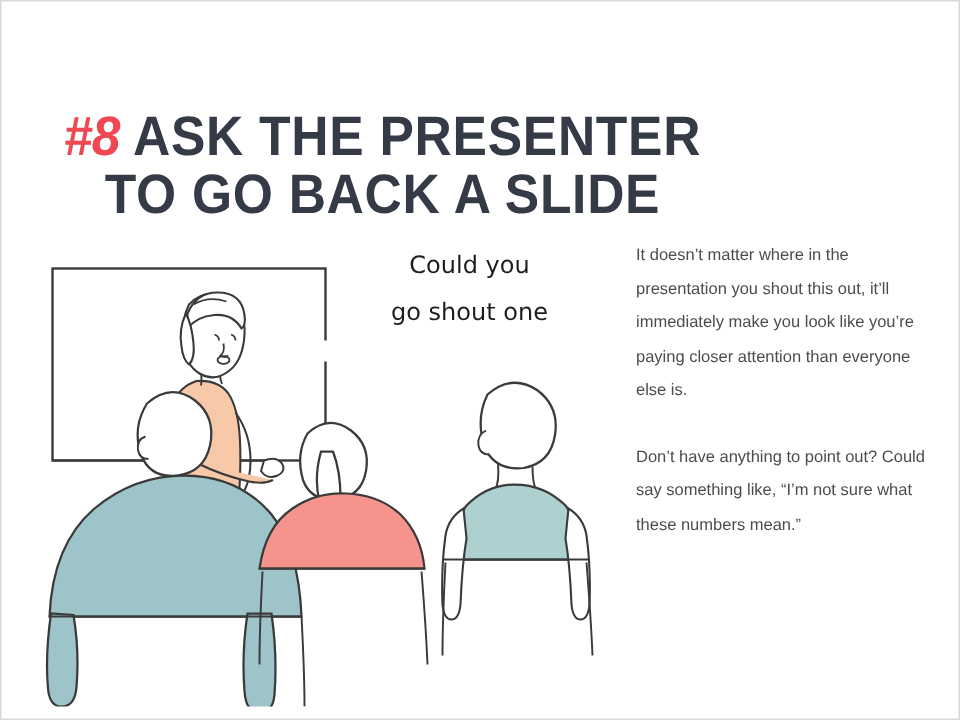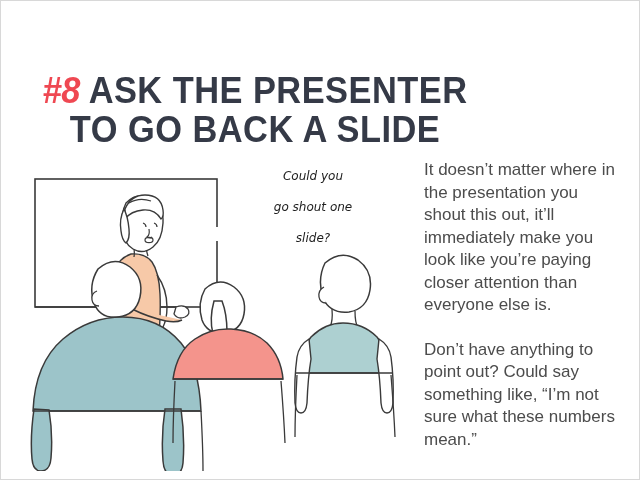--- a/index.html
+++ b/index.html
@@ -48,38 +48,37 @@
 
   
   #body-column {
     position: absolute;
     left: 423px;
     top: 158px;
     width: 200px;
   }
   .body-para {
     font-family: "Liberation Sans", sans-serif;
-    font-size: 17px;
+    font-size: 11px;
     line-height: 22.5px;
     color: #4c4c4c;
     margin: 0 0 22px 0;
   }
 
   
   #speech-text {
     position: absolute;
     left: 222px;
     top: 160px;
     width: 180px;
     text-align: center;
     font-family: "DejaVu Sans", sans-serif;
-    font-size: 12px;
+    font-size: 16px;
     line-height: 31px;
     color: #1d1d1d;
-    font-style: italic;
   }
   #speech-text .speech-line { display: block; }
 
   
   #illustration {
     position: absolute;
     left: 12px;
     top: 140px;
     width: 400px;
     height: 330px;
@@ -177,21 +176,20 @@
         <path d="M284 234 q-2 38 -2 62" stroke="#3a3a3a" stroke-width="1.3" fill="none"></path>
         <path d="M378 234 q3 38 4 62" stroke="#3a3a3a" stroke-width="1.3" fill="none"></path>
       </g>
 
     </svg>
   </div>
 
   <div id="speech-text">
     <span class="speech-line">Could you</span>
     <span class="speech-line">go shout one</span>
-    <span class="speech-line">slide?</span>
   </div>
 
   <div id="body-column">
     <p class="body-para">It doesn’t matter where in the presentation you shout this out, it’ll immediately make you look like you’re paying closer attention than everyone else is.</p>
     <p class="body-para">Don’t have anything to point out? Could say something like, “I’m not sure what these numbers mean.”</p>
   </div>
 
 </div>
 
 </body></html>

